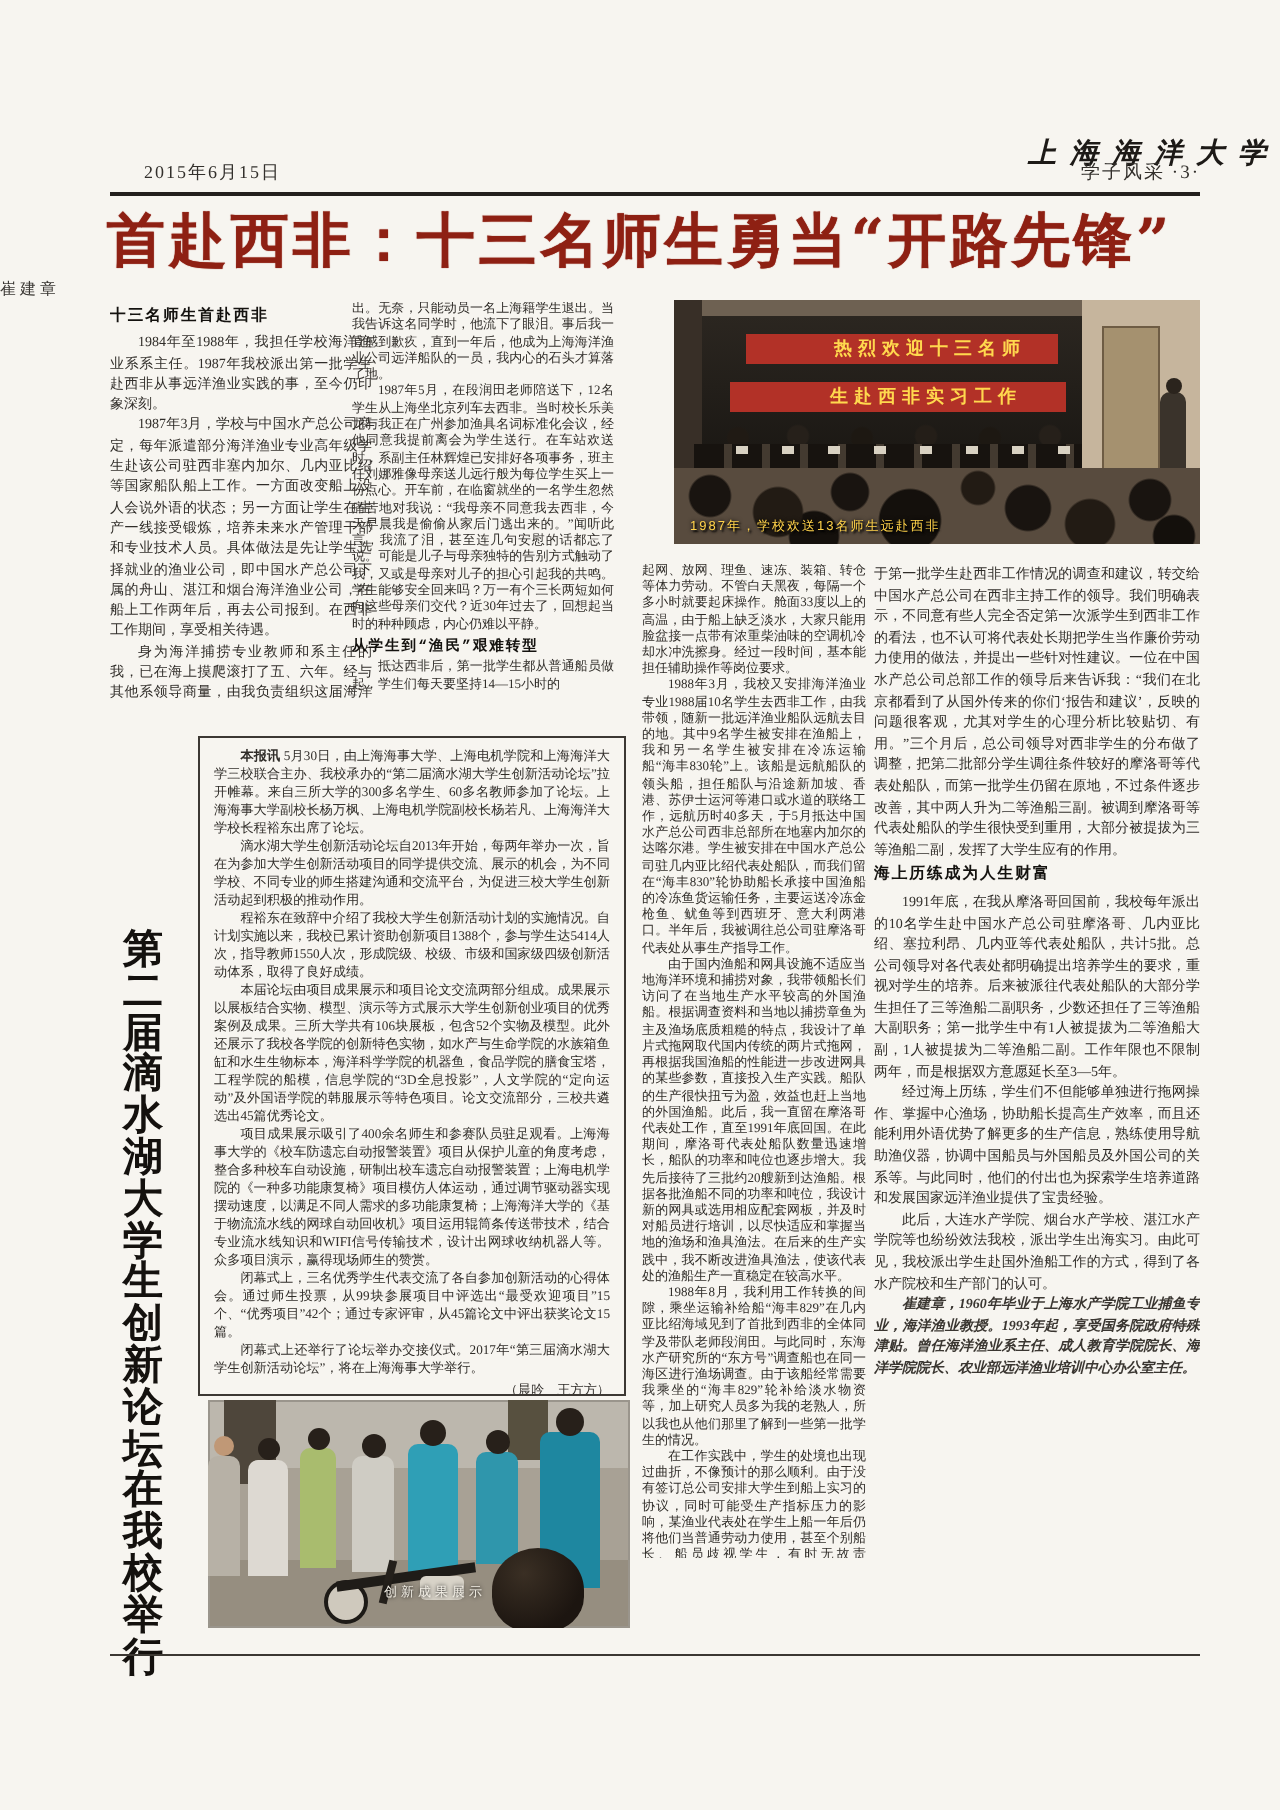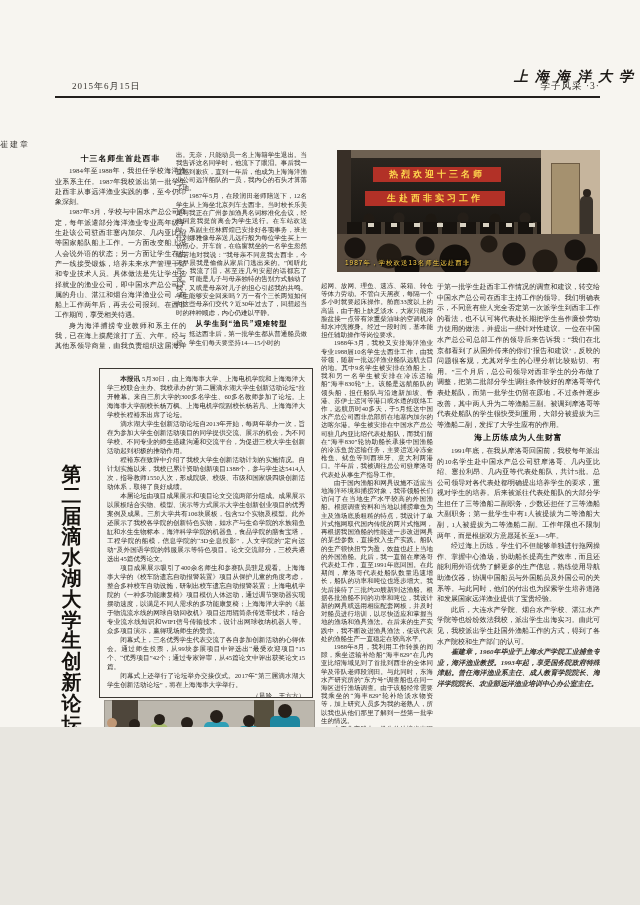--- a/index.html
+++ b/index.html
@@ -1,45 +1,45 @@
 <!DOCTYPE html>
 <html><head>
 <meta charset="utf-8">
 <style>
   html,body{margin:0;padding:0;background:#e8e6e0;}
-  .page{position:relative;width:640px;height:727px;margin:0 auto;background:#f7f5f0;overflow:hidden;
+  .page{position:relative;width:640px;height:905px;margin:0 auto;background:#f7f5f0;overflow:hidden;
         font-family:"Liberation Serif","DejaVu Serif",serif;color:#2e2c29;}
   .abs{position:absolute;}
   
   .hdr-date{left:72px;top:80px;font-size:9px;letter-spacing:1px;color:#33302c;}
   .hdr-masthead{left:0;right:0;top:68px;text-align:right;font-size:14px;font-weight:bold;font-style:italic;
                 letter-spacing:7px;color:#1d1a17;font-family:"DejaVu Serif","Liberation Serif",serif;}
   .hdr-right{right:40px;top:80px;font-size:9.5px;color:#33302c;letter-spacing:1px;}
   .hdr-rule{left:55px;top:96px;width:545px;height:2px;background:#23201d;}
   
   .headline{left:0;right:0;top:101px;text-align:center;font-size:29px;font-weight:bold;letter-spacing:2px;
             color:#8e2013;font-family:"DejaVu Serif","Liberation Serif",serif;text-shadow:0 0 .5px #8e2013;}
   .byline{left:0;right:0;top:139px;font-size:8px;color:#3a3733;letter-spacing:2px;}
   
   .col{overflow:hidden;text-align:justify;color:#302d29;}
   .col p{margin:0;text-indent:2em;}
   .c1{left:55px;top:151px;width:131px;height:199px;font-size:7px;line-height:10.3px;}
   .c2{left:176px;top:151px;width:131px;height:215px;font-size:6.5px;line-height:8.3px;}
   .c3{left:321px;top:282px;width:112px;height:497px;font-size:6.5px;line-height:8.2px;}
   .c4{left:437px;top:282px;width:163px;height:545px;font-size:7px;line-height:10.6px;}
-  .subhead{font-weight:bold;text-align:center;text-indent:0 !important;font-size:1.12em;color:#14120f;
-           margin:3px 0 2px 0 !important;letter-spacing:1px;}
+  .subhead{font-weight:bold;text-indent:0 !important;font-size:1.12em;color:#14120f;
+           margin:3px 0 2px 0 !important;letter-spacing:1px;font-family:Liberation Mono, monospace;}
   .bio{font-style:italic;font-weight:bold;color:#3a3631;}
   
   .photo1{left:337px;top:150px;width:263px;height:122px;background:#7d6e5e;overflow:hidden;box-shadow:0 0 0 1px #8a8177 inset;}
   .p1-leftwall{left:0;top:0;width:14px;height:122px;background:#382f27;}
   .p1-topwall{left:14px;top:0;width:190px;height:10px;background:#6e6152;}
   .p1-blackboard{left:14px;top:8px;width:192px;height:70px;background:linear-gradient(180deg,#2b2620,#1b1814);}
   .p1-banner{background:#b23127;color:#ffd84e;font-family:"Liberation Sans",sans-serif;font-weight:bold;
-             font-size:9px;text-align:center;letter-spacing:3px;line-height:15px;height:15px;}
+             font-size:9px;text-align:center;letter-spacing:3px;line-height:15px;height:15px;padding-left:28px;}
   .p1-banner1{left:36px;top:17px;width:128px;}
   .p1-banner2{left:28px;top:41px;width:140px;}
   .p1-table{left:10px;top:72px;width:244px;height:13px;
             background:repeating-linear-gradient(90deg,#17130f 0 15px,#433a30 15px 19px),#17130f;}
   .p1-papers{left:14px;top:73px;width:236px;height:4px;
              background:repeating-linear-gradient(90deg,transparent 0 17px,#d8d1c2 17px 23px);}
   .p1-heads-panel{left:10px;top:60px;width:244px;height:14px;background:transparent;}
   .p1-heads-panel{background-image:
       radial-gradient(circle at 22px 9px,#201a14 5px,transparent 6px),
       radial-gradient(circle at 52px 8px,#26201a 5px,transparent 6px),
@@ -101,20 +101,21 @@
 <div class="page">
 
   <div class="abs hdr-date">2015年6月15日</div>
   <div class="abs hdr-masthead">上海海洋大学</div>
   <div class="abs hdr-right">
     <span>学子风采</span>
     <span>·3·</span>
   </div>
   <div class="abs hdr-rule"></div>
 
+  <div class="abs headline">首赴西非：十三名师生勇当“开路先锋”</div>
   <div class="abs byline">崔建章</div>
 
   <div class="abs col c1">
     <p class="subhead">十三名师生首赴西非</p>
     <p>1984年至1988年，我担任学校海洋渔业系系主任。1987年我校派出第一批学生赴西非从事远洋渔业实践的事，至今仍印象深刻。</p>
     <p>1987年3月，学校与中国水产总公司商定，每年派遣部分海洋渔业专业高年级学生赴该公司驻西非塞内加尔、几内亚比绍等国家船队船上工作。一方面改变船上没人会说外语的状态；另一方面让学生在生产一线接受锻炼，培养未来水产管理干部和专业技术人员。具体做法是先让学生选择就业的渔业公司，即中国水产总公司下属的舟山、湛江和烟台海洋渔业公司，在船上工作两年后，再去公司报到。在西非工作期间，享受相关待遇。</p>
     <p>身为海洋捕捞专业教师和系主任的我，已在海上摸爬滚打了五、六年。经与其他系领导商量，由我负责组织这届海洋渔业专业1987届学生赴西非的有关工作。因船上岗位所限，须有一名学生退</p>
   </div>
 
   <div class="abs col c2">

